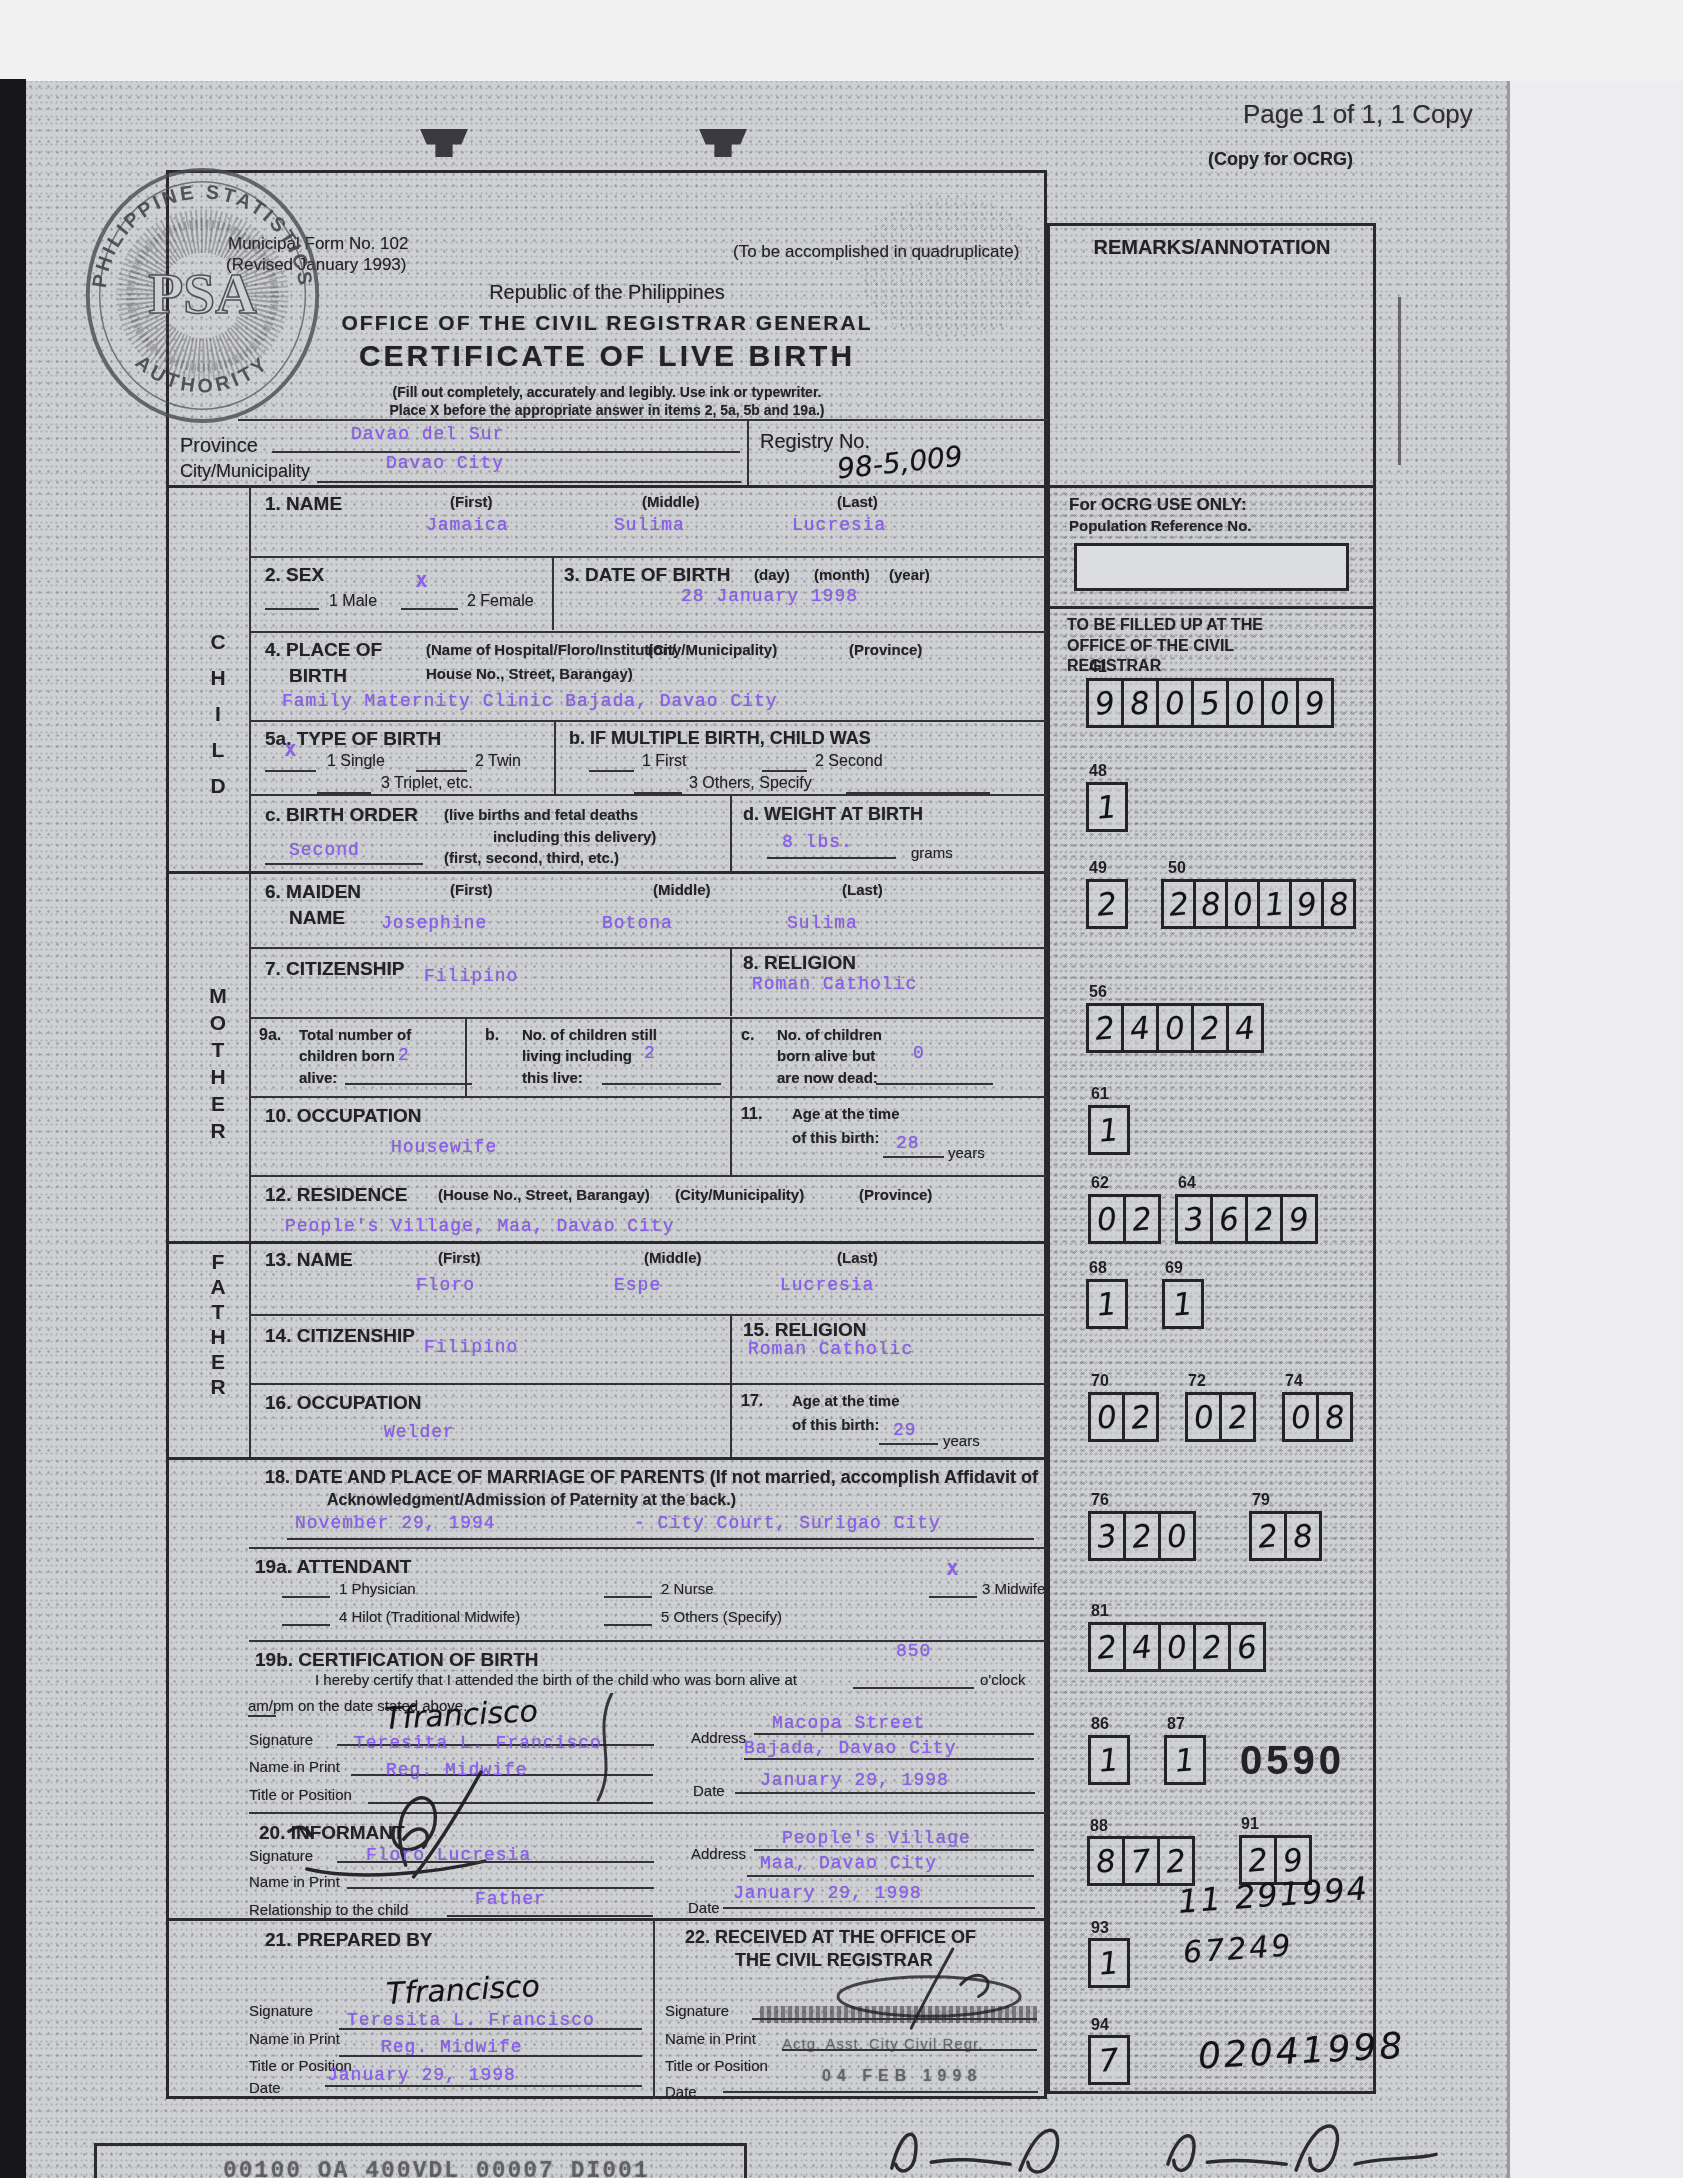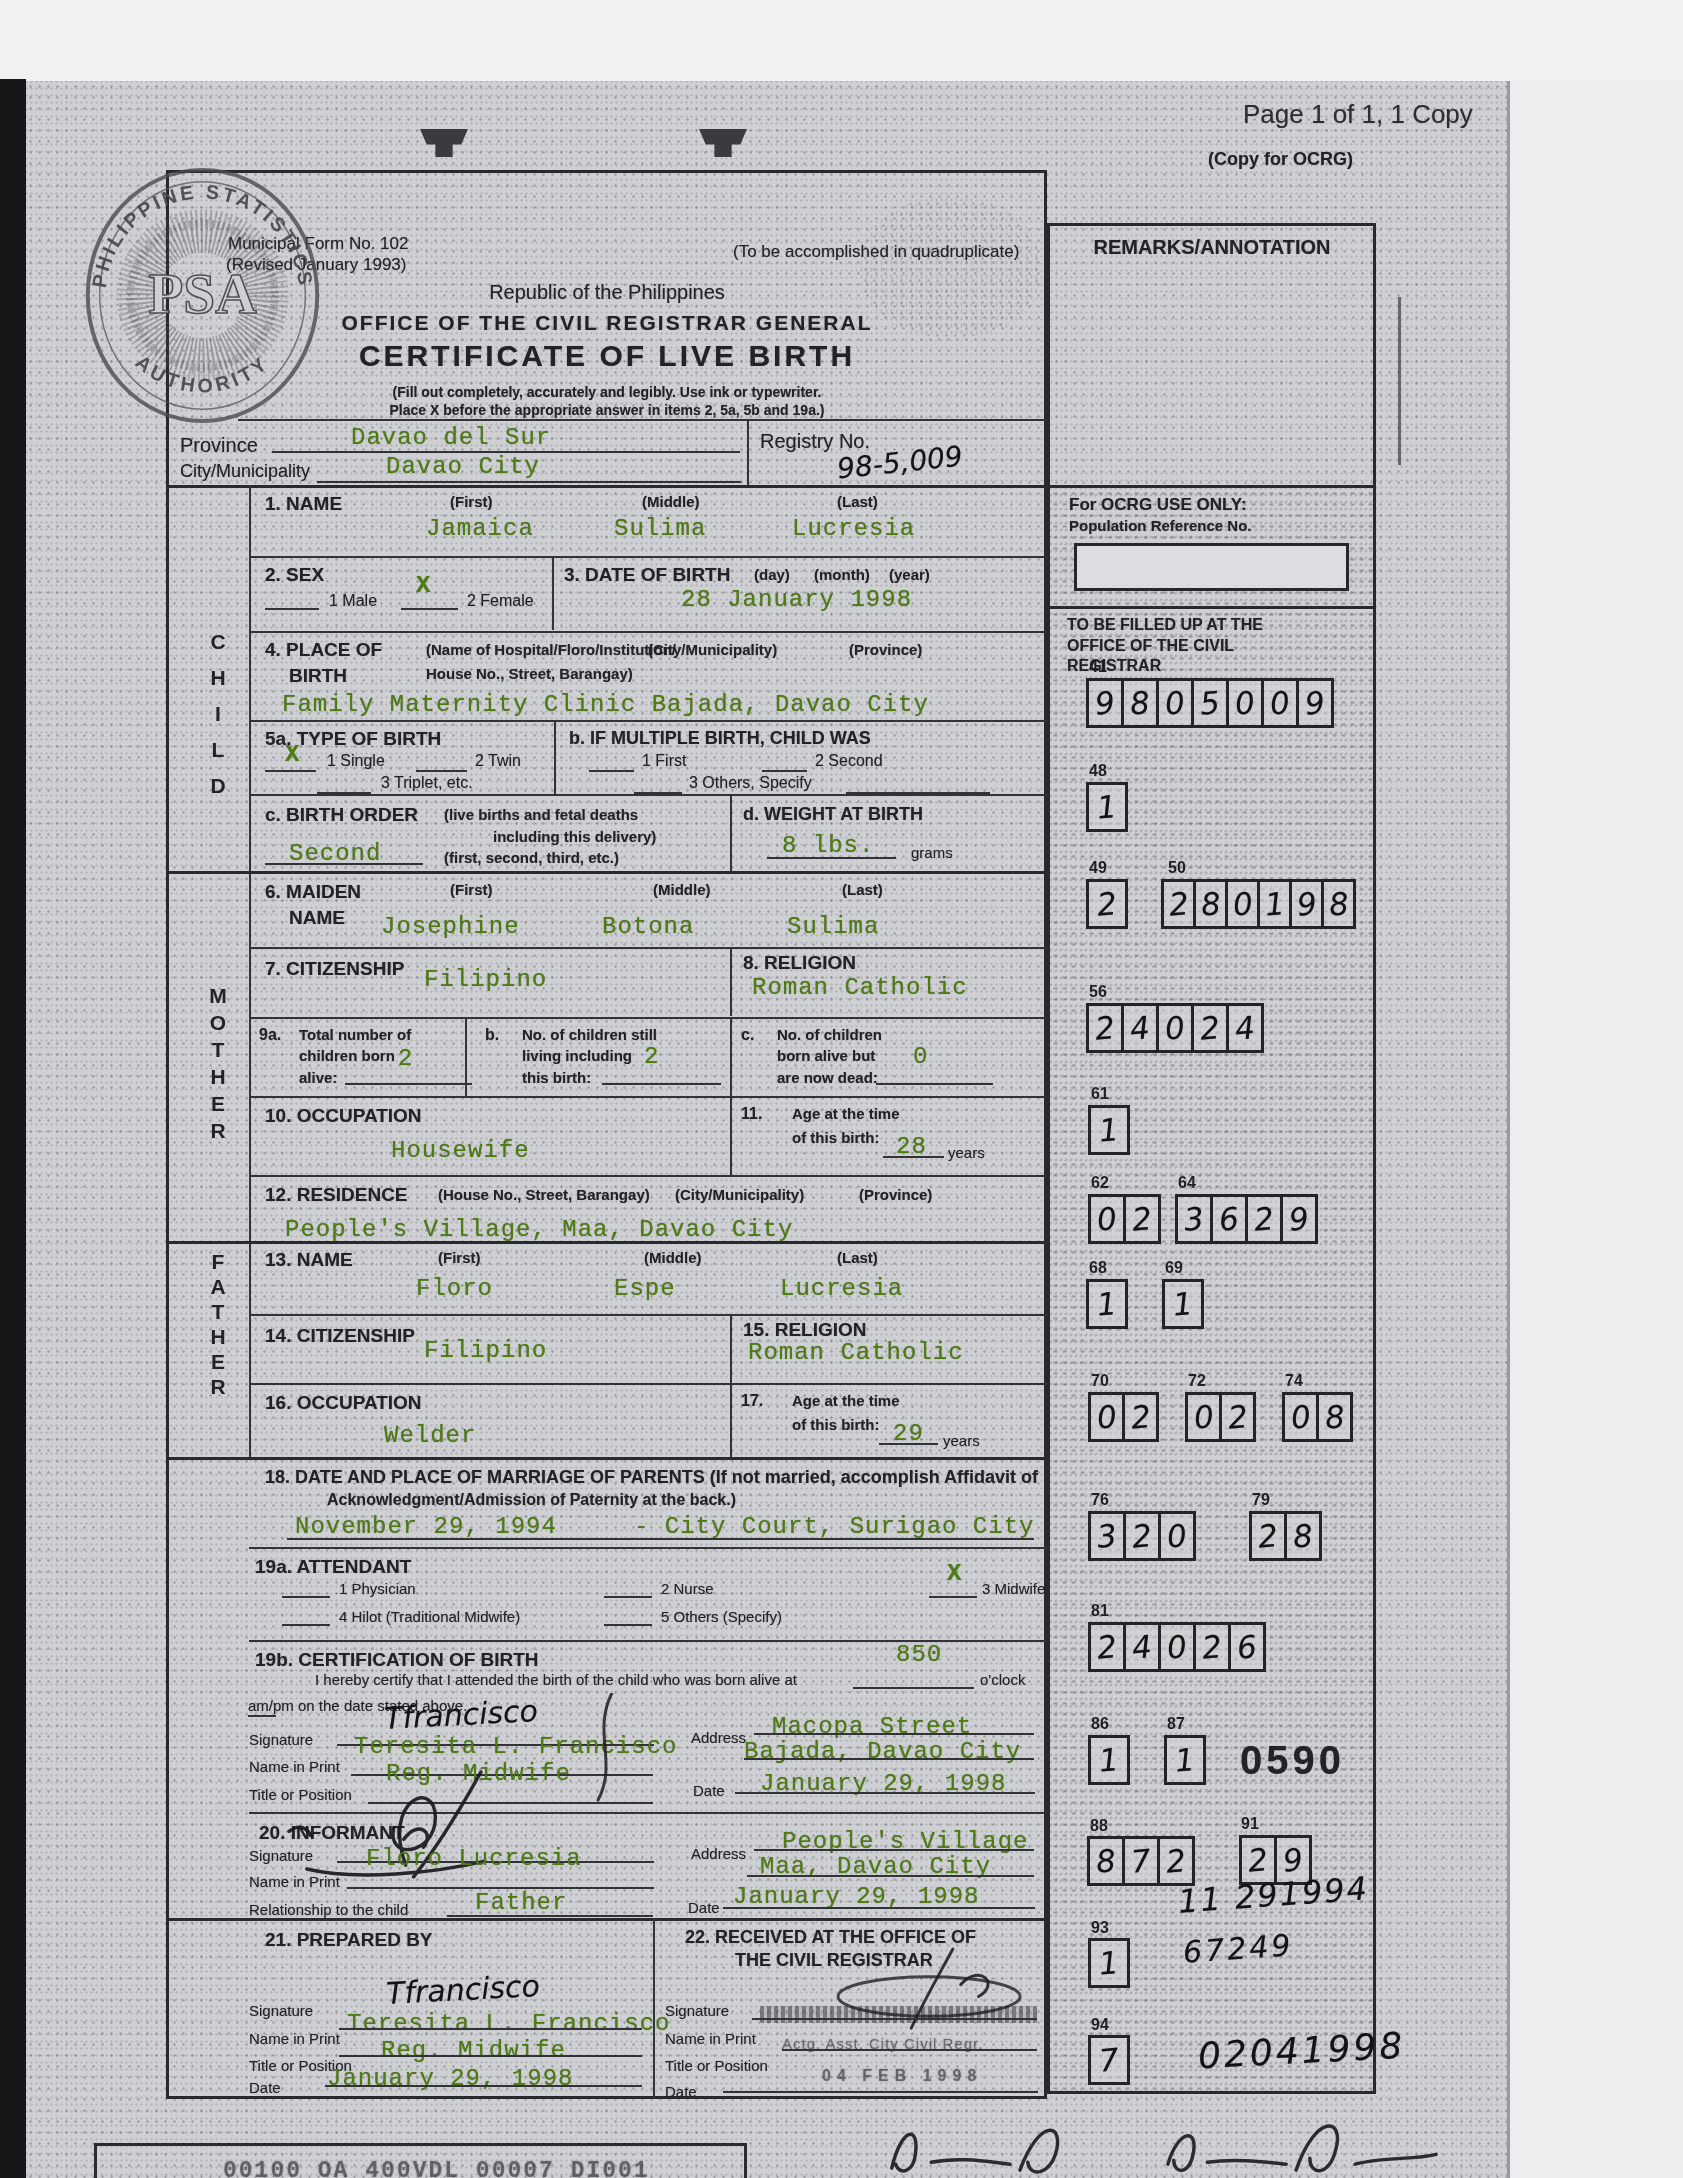--- a/index.html
+++ b/index.html
@@ -2,21 +2,21 @@
 <html><head>
 <meta charset="utf-8">
 <style>
   *{margin:0;padding:0;box-sizing:border-box}
   html,body{width:1683px;height:2178px}
   body{background:#f2f2f3;font-family:"Liberation Sans",sans-serif;position:relative;overflow:hidden}
   .a{position:absolute}
   .l{font-family:"Liberation Sans",sans-serif;font-weight:bold;color:#232327;white-space:nowrap;font-size:19px;text-shadow:0 0 1px rgba(30,30,35,.35)}
   .s14{font-size:14px}.s15{font-size:15px}.s16{font-size:16px}.s17{font-size:17px}.s18{font-size:18px}
   .s20{font-size:20px}.s21{font-size:21px}.s26{font-size:26px}.s30{font-size:30px}
-  .t{font-family:"Liberation Mono","DejaVu Sans Mono",monospace;color:#4d7c0f;white-space:nowrap;letter-spacing:1px;font-size:24px;text-shadow:0 0 1px rgba(25,25,30,.45)}
+  .t{font-family:"Liberation Mono","DejaVu Sans Mono",monospace;color:#8b5cf6;white-space:nowrap;letter-spacing:1px;font-size:18px;text-shadow:0 0 1px rgba(25,25,30,.45)}
   .hw{font-family:"DejaVu Sans",sans-serif;font-style:italic;color:#131316;white-space:nowrap;text-shadow:0 0 1px rgba(10,10,15,.3)}
   .h{background:#323237;height:2px}
   .hb{background:#29292e;height:3px}
   .v{background:#323237;width:2px}
   .speckle{background-image:radial-gradient(rgba(20,20,25,.22) 1px,transparent 1.4px),radial-gradient(rgba(20,20,25,.12) 1px,transparent 1.2px);background-size:9px 11px,5px 7px;background-position:0 0,3px 4px}
   .cbox{display:flex}
   .c{width:var(--cw,38px);height:50px;border:3px solid #232328;margin-left:-3px;display:flex;align-items:center;justify-content:center;background:rgba(210,211,214,.55)}
   .c:first-child{margin-left:0}
   .c .hw{font-size:31px;transform:rotate(-5deg)}
   .bn{font:bold 16px "Liberation Sans",sans-serif;color:#1f1f24}
@@ -191,21 +191,21 @@
 <div class="a l s15" style="left:299px;top:1026px">Total number of</div>
 <div class="a l s15" style="left:299px;top:1047px">children born</div>
 <div class="a t" style="left:398px;top:1045px">2</div>
 <div class="a l s15" style="left:299px;top:1069px">alive:</div>
 <div class="a h" style="left:345px;top:1083px;width:127px"></div>
 <div class="a v" style="left:465px;top:1017px;height:79px"></div>
 <div class="a l s16" style="left:485px;top:1026px">b.</div>
 <div class="a l s15" style="left:522px;top:1026px">No. of children still</div>
 <div class="a l s15" style="left:522px;top:1047px">living including</div>
 <div class="a t" style="left:644px;top:1043px">2</div>
-<div class="a l s15" style="left:522px;top:1069px">this birth:</div>
+<div class="a l s15" style="left:522px;top:1069px">this live:</div>
 <div class="a h" style="left:602px;top:1083px;width:119px"></div>
 <div class="a v" style="left:730px;top:1017px;height:79px"></div>
 <div class="a l s16" style="left:741px;top:1026px">c.</div>
 <div class="a l s15" style="left:777px;top:1026px">No. of children</div>
 <div class="a l s15" style="left:777px;top:1047px">born alive but</div>
 <div class="a t" style="left:913px;top:1043px">0</div>
 <div class="a l s15" style="left:777px;top:1069px">are now dead:</div>
 <div class="a h" style="left:876px;top:1083px;width:117px"></div>
 <div class="a h" style="left:249px;top:1096px;width:798px"></div>
 

